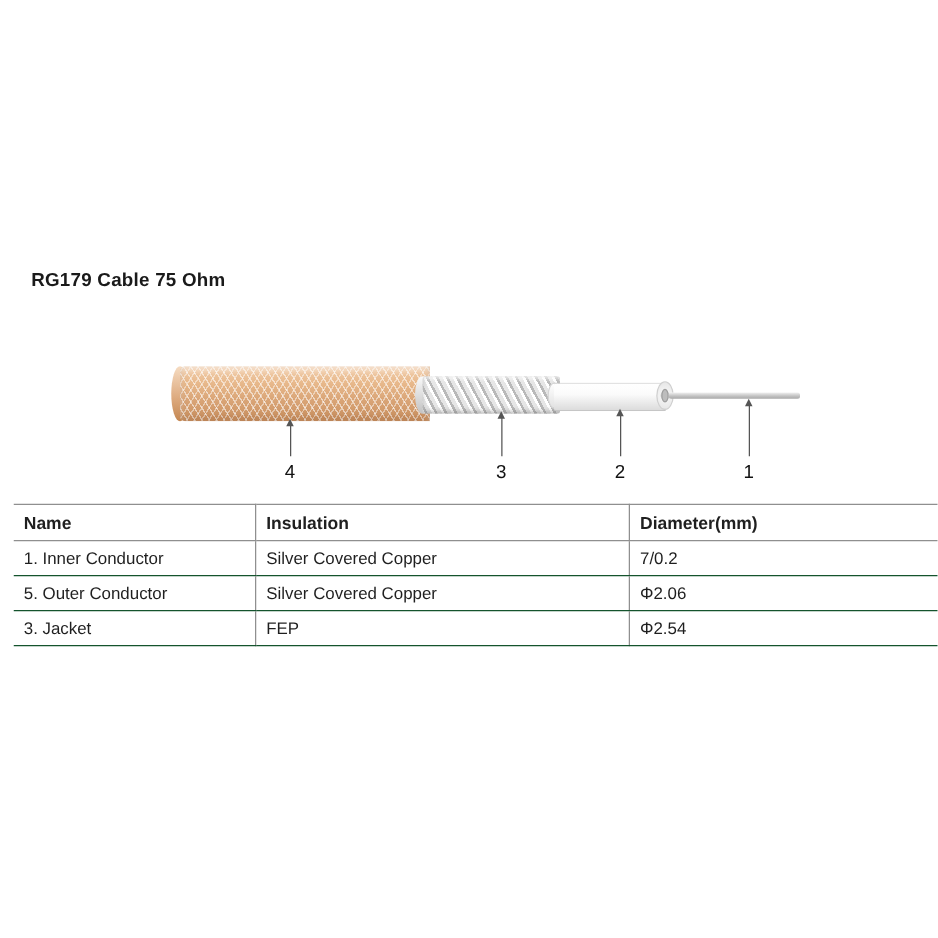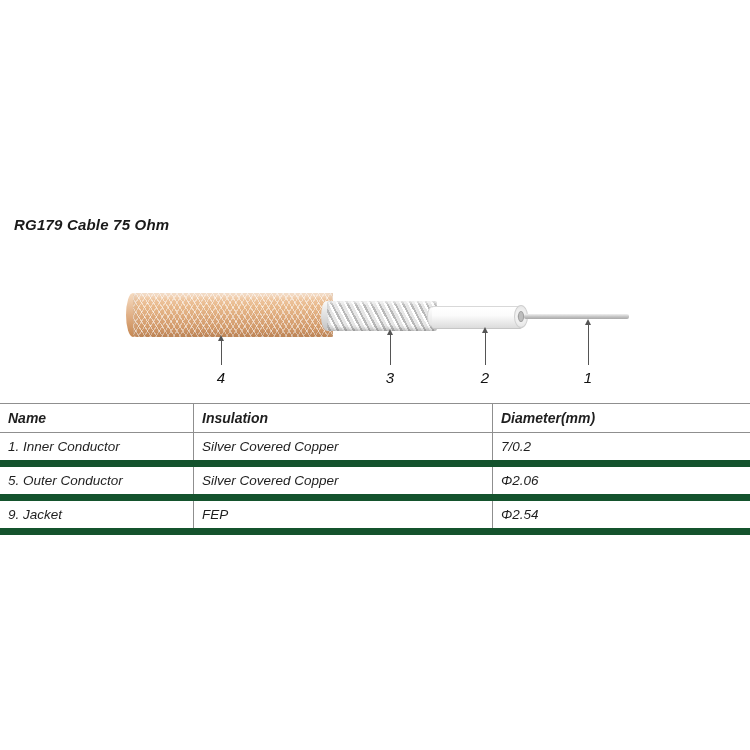--- a/index.html
+++ b/index.html
@@ -11,24 +11,23 @@
     width: 750px;
     height: 750px;
     font-family: "Liberation Sans", sans-serif;
     color: #222;
     position: relative;
     overflow: hidden;
   }
 
   .sheet {
     position: absolute;
-    left: 0;
+    left: 11px;
     top: 210px;
     width: 622px;
-    font-style: italic;
   }
 
   .title {
     font-size: 15px;
     font-weight: bold;
     color: #1a1a1a;
     padding: 6px 0 0 14px;
     letter-spacing: 0.2px;
   }
 
@@ -182,21 +181,21 @@
     width: 750px;
     font-size: 13.5px;
   }
   thead th {
     font-weight: bold;
     text-align: left;
     font-size: 14px;
   }
   th, td {
     border-top: 1px solid #8f8f8f;
-    border-bottom: 7px solid #14532d;
+    border-bottom: 1px solid #14532d;
     padding: 6px 0 6px 8px;
     color: #1f1f1f;
     white-space: nowrap;
   }
   th:nth-child(1), td:nth-child(1) { width: 185px; border-right: 1px solid #8f8f8f; }
   th:nth-child(2), td:nth-child(2) { width: 290px; border-right: 1px solid #8f8f8f; }
   tr td { border-top: none; }
   thead th { border-bottom: 1px solid #8f8f8f; }
 </style>
 </head>
@@ -252,20 +251,20 @@
         <td>1. Inner Conductor</td>
         <td>Silver Covered Copper</td>
         <td>7/0.2</td>
       </tr>
       <tr>
         <td>5. Outer Conductor</td>
         <td>Silver Covered Copper</td>
         <td>Φ2.06</td>
       </tr>
       <tr>
-        <td>9. Jacket</td>
+        <td>3. Jacket</td>
         <td>FEP</td>
         <td>Φ2.54</td>
       </tr>
     </tbody>
   </table>
 
 </div>
 
 </body></html>

